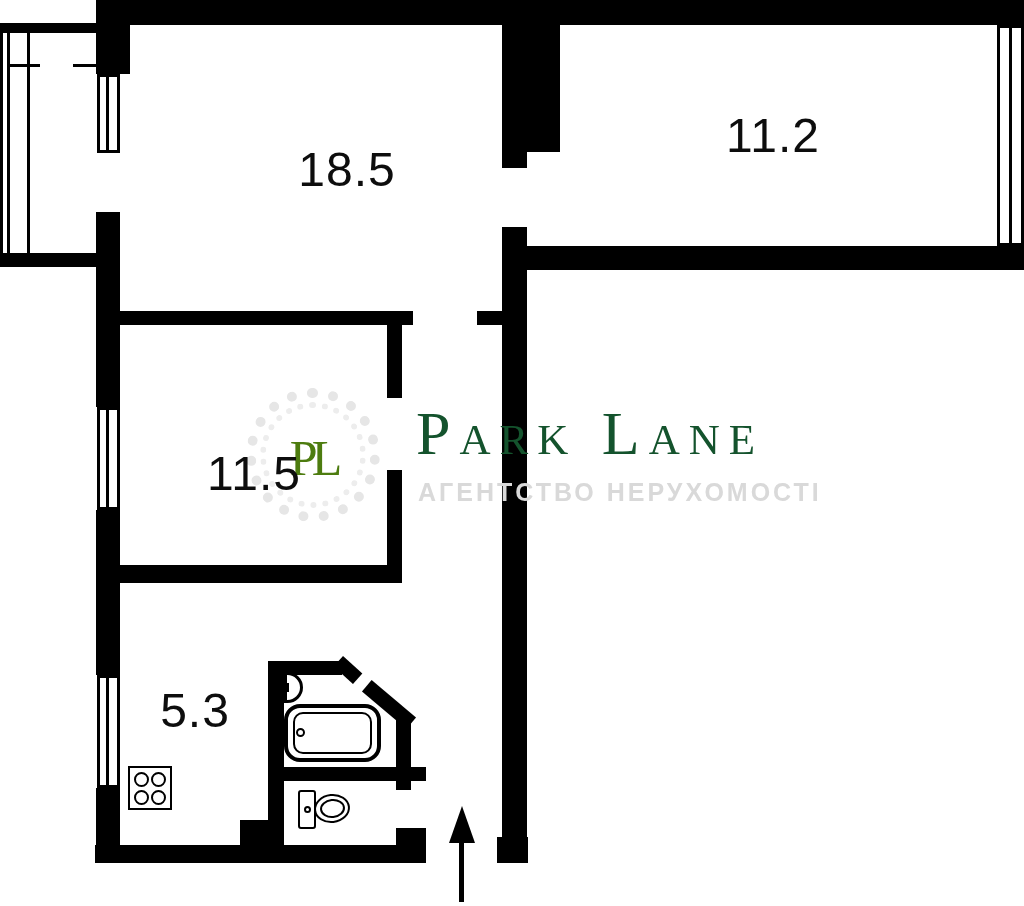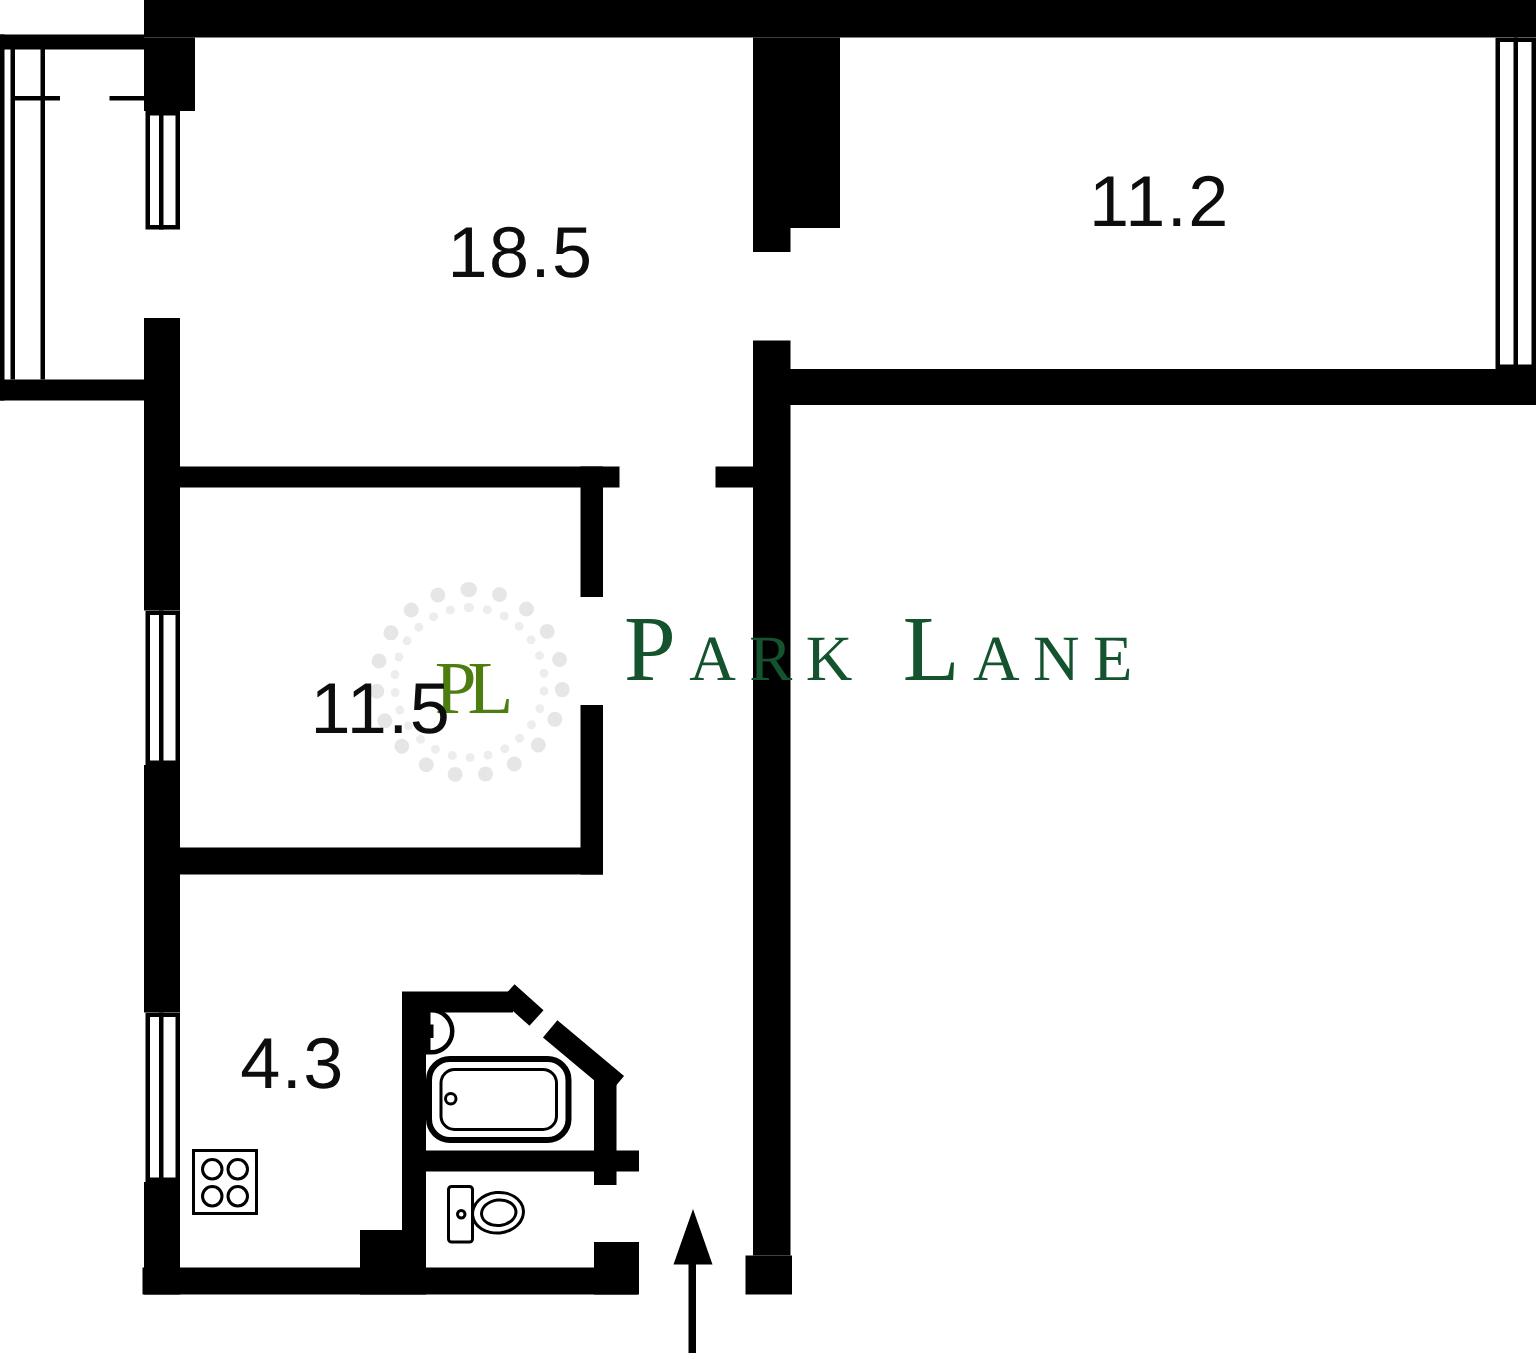--- a/index.html
+++ b/index.html
@@ -104,19 +104,20 @@
   <div class="fx" style="left:134px;top:790px;width:15px;height:15px;border-width:2px;border-radius:50%;"></div>
   <div class="fx" style="left:151px;top:790px;width:15px;height:15px;border-width:2px;border-radius:50%;"></div>
 
   <div class="arrow-head"></div>
   <div class="arrow-shaft"></div>
 
   <div class="wm wreath-outer"></div>
   <div class="wm wreath-inner"></div>
   <div class="wm monogram">PL</div>
   <div class="wm brand">Park Lane</div>
+  <div class="wm tagline">АГЕНТСТВО НЕРУХОМОСТІ</div>
 
   <div class="lbl" style="left:302px;top:169px;margin-left:45px;">18.5</div>
   <div class="lbl" style="left:773px;top:135px;">11.2</div>
   <div class="lbl" style="left:254px;top:445px;margin-top:28px;">11.5</div>
-  <div class="lbl" style="left:195px;top:710px;">4.3</div>
+  <div class="lbl" style="left:195px;top:710px;">5.3</div>
 
 </div>
 
 </body></html>

